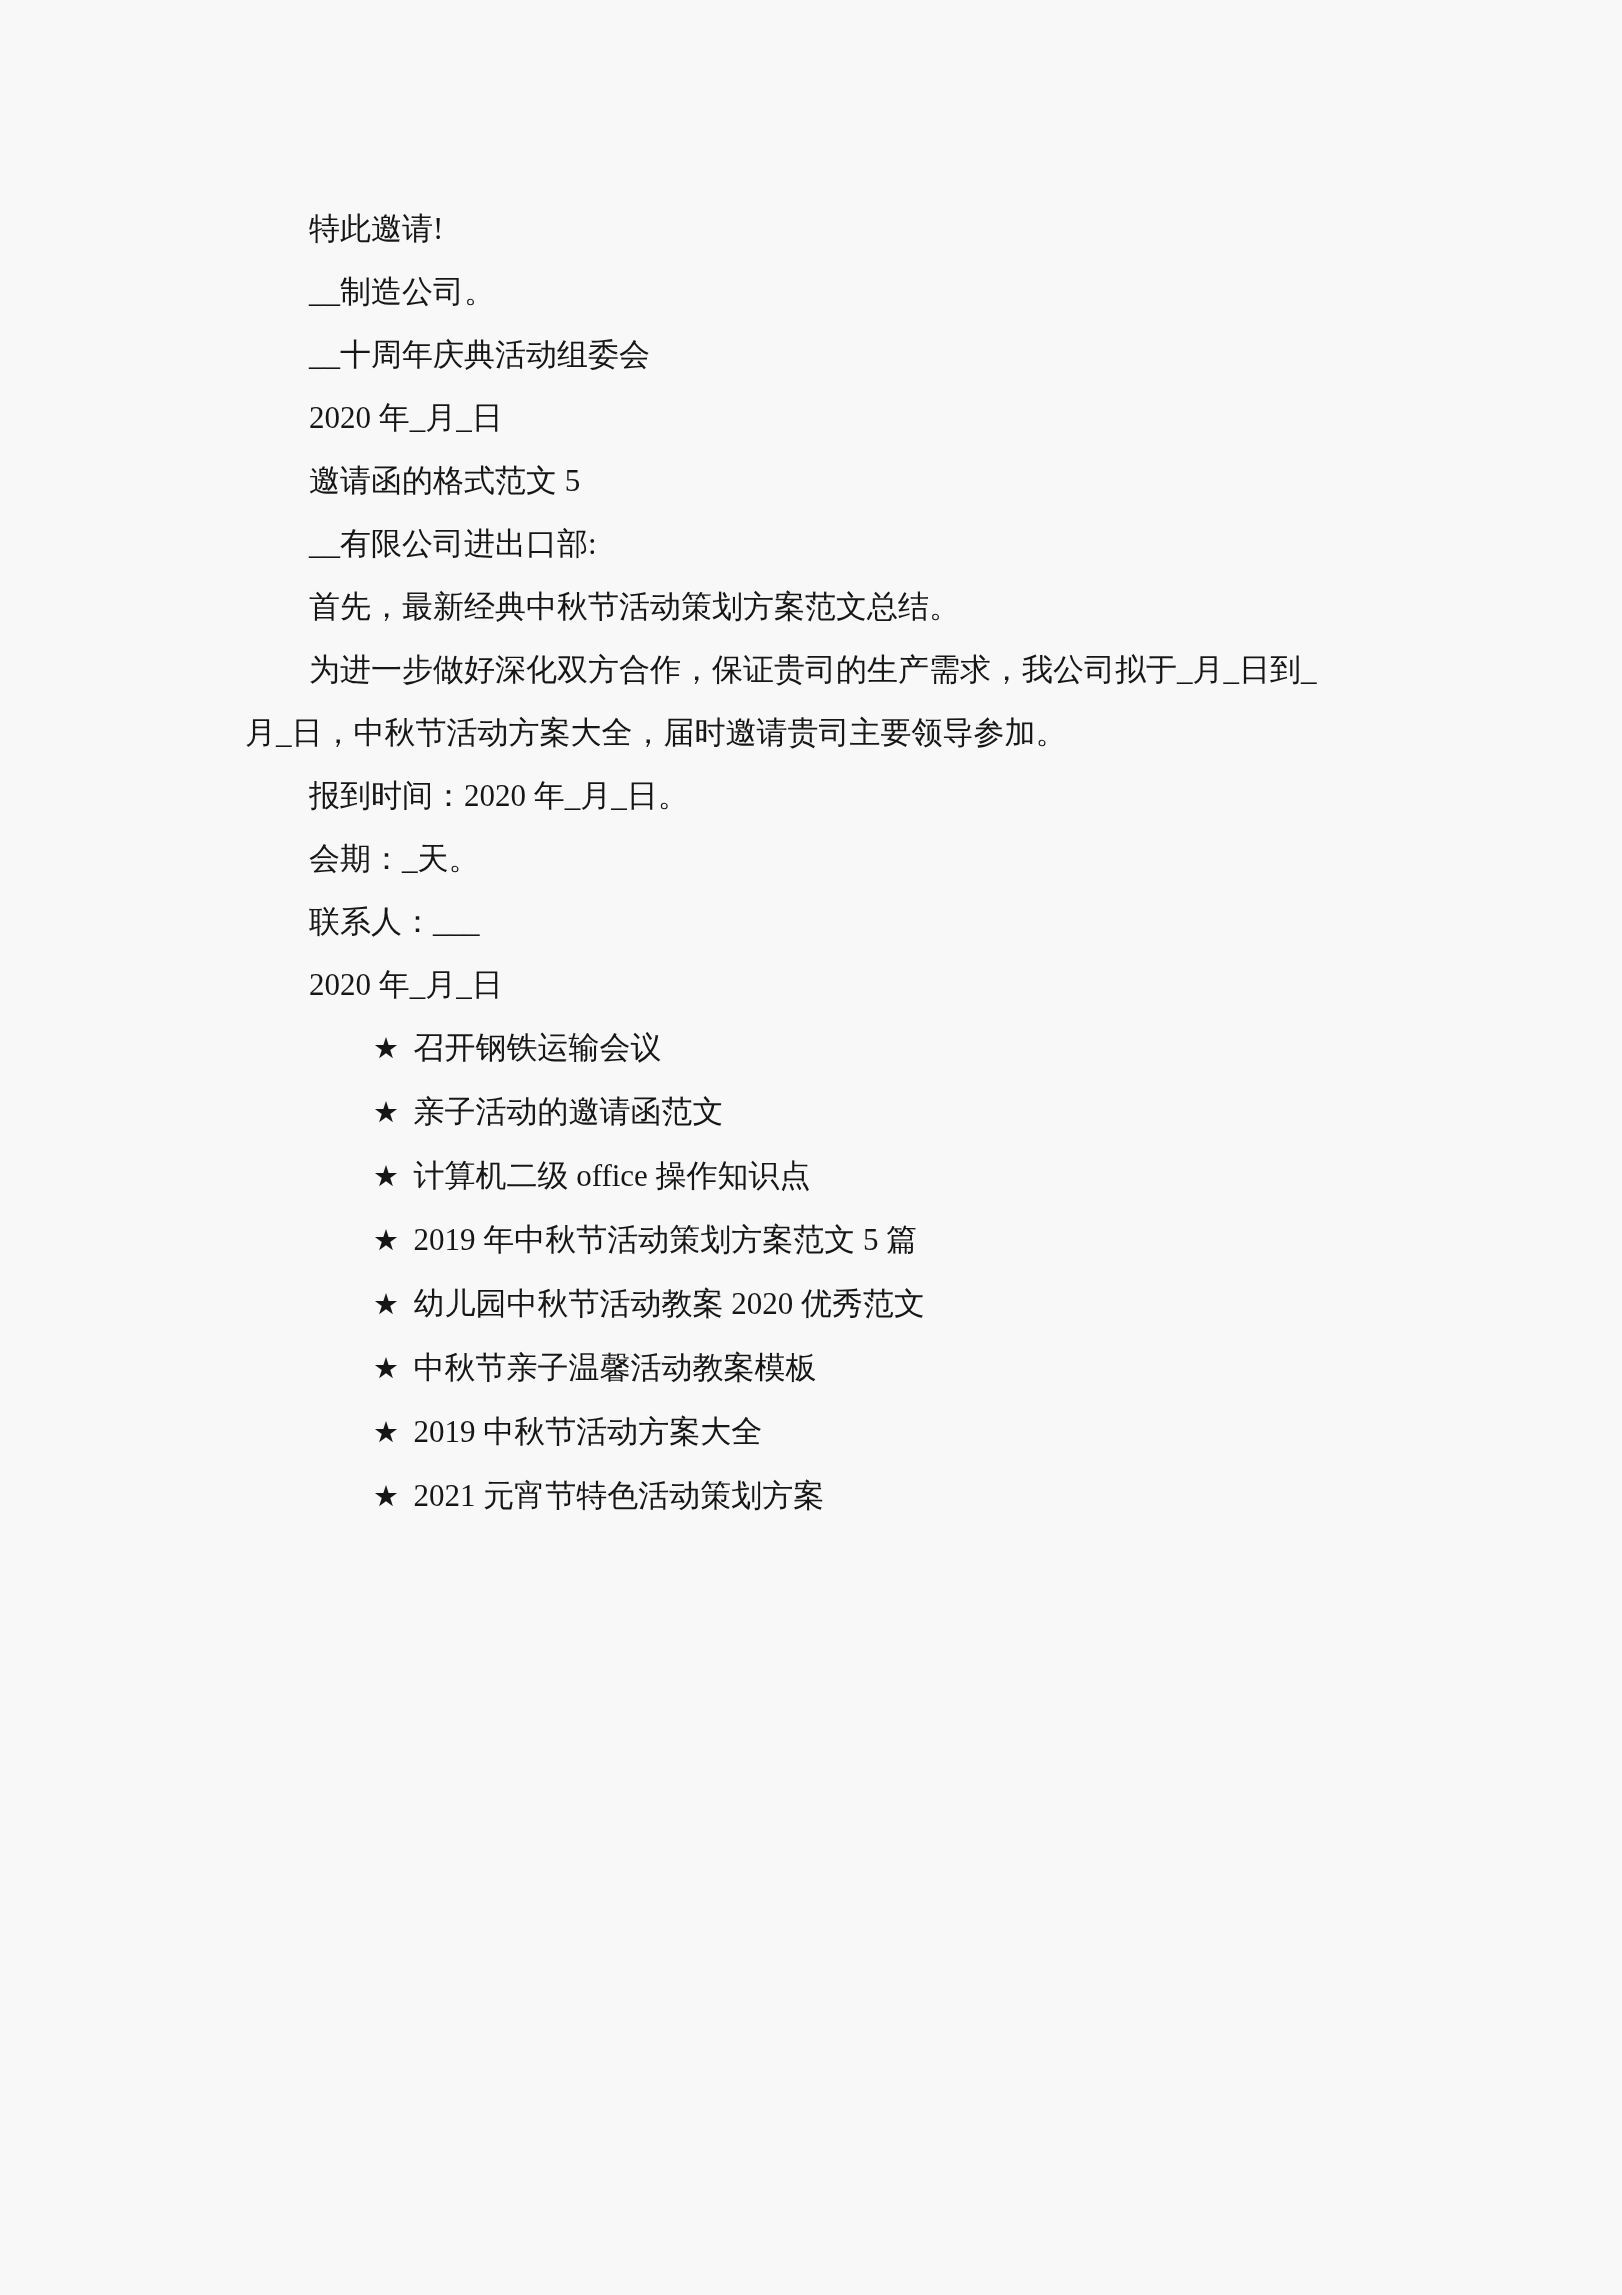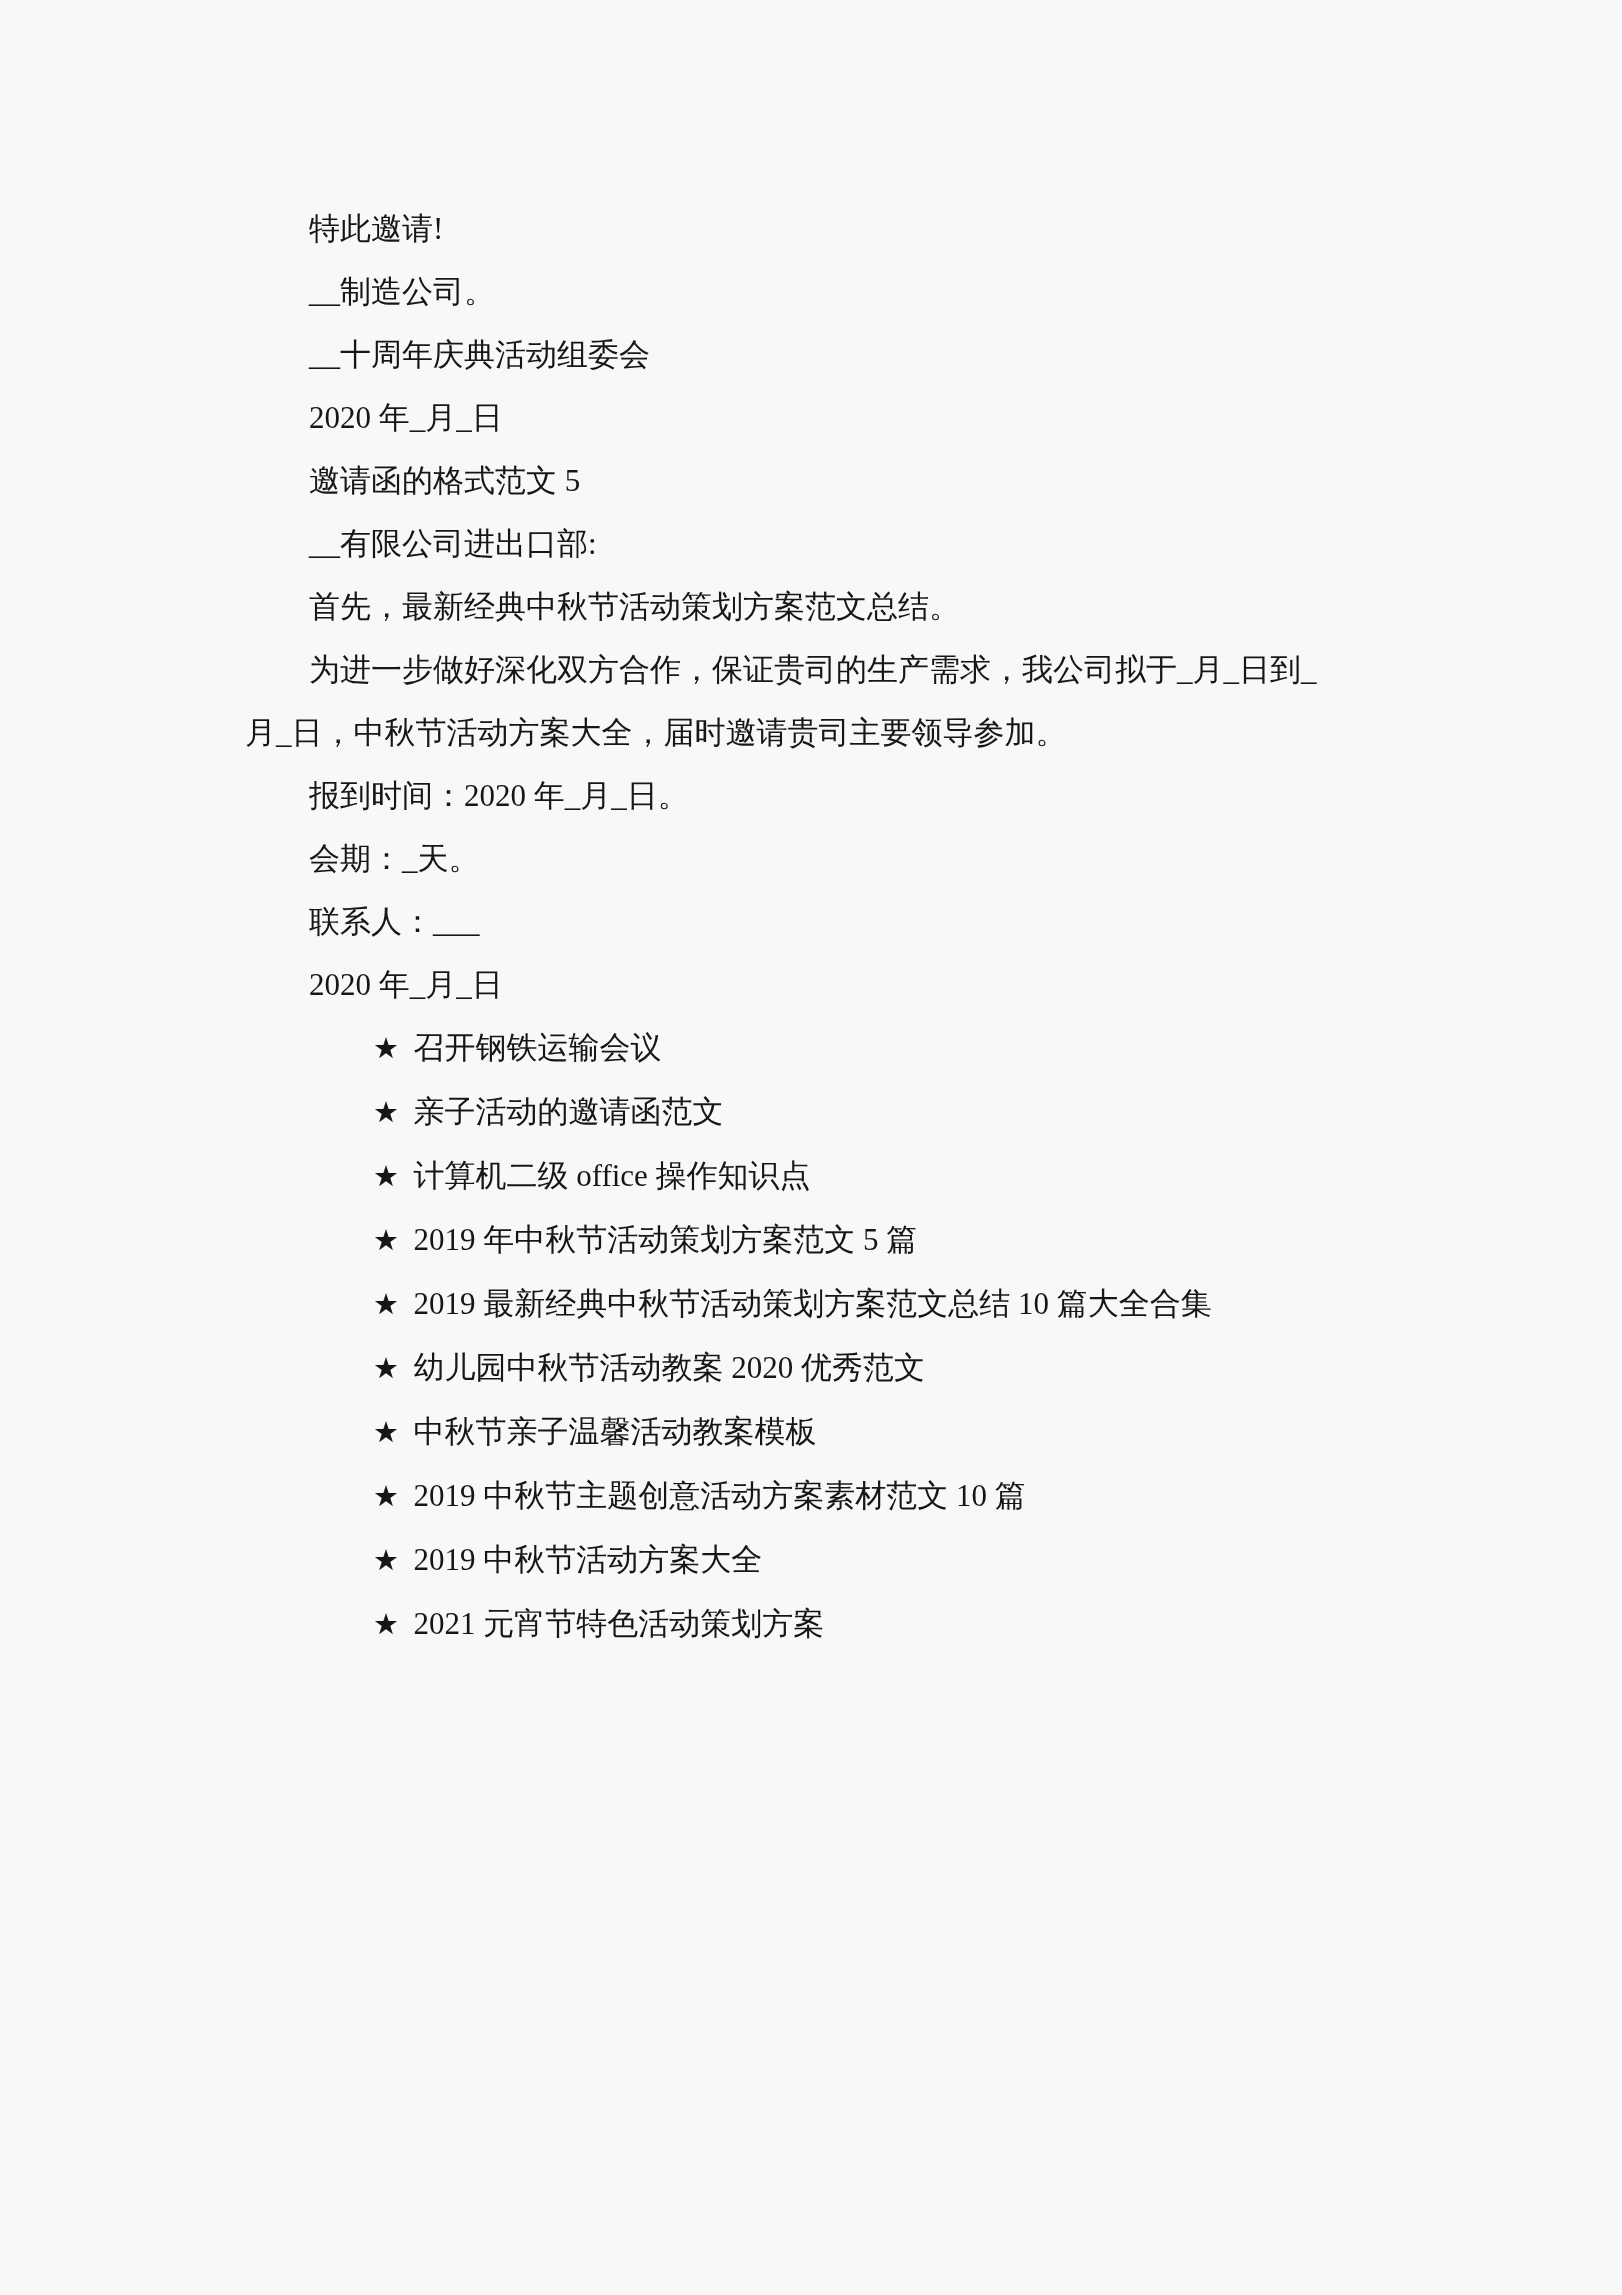--- a/index.html
+++ b/index.html
@@ -58,21 +58,19 @@
       <p class="line indent"><span class="line-text">为进一步做好深化双方合作，保证贵司的生产需求，我公司拟于_月_日到_</span></p>
       <p class="line"><span class="line-text">月_日，中秋节活动方案大全，届时邀请贵司主要领导参加。</span></p>
       <p class="line indent"><span class="line-text">报到时间：2020 年_月_日。</span></p>
       <p class="line indent"><span class="line-text">会期：_天。</span></p>
       <p class="line indent"><span class="line-text">联系人：___</span></p>
       <p class="line indent"><span class="line-text">2020 年_月_日</span></p>
       <p class="line indent"><span class="star">★</span><span class="line-text">召开钢铁运输会议</span></p>
       <p class="line indent"><span class="star">★</span><span class="line-text">亲子活动的邀请函范文</span></p>
       <p class="line indent"><span class="star">★</span><span class="line-text">计算机二级 office 操作知识点</span></p>
       <p class="line indent"><span class="star">★</span><span class="line-text">2019 年中秋节活动策划方案范文 5 篇</span></p>
-      <p class="line indent"><span class="star">★</span><span class="line-text">2019 最新经典中秋节活动策划方案范文总结 10 篇大全合集</span></p>
       <p class="line indent"><span class="star">★</span><span class="line-text">幼儿园中秋节活动教案 2020 优秀范文</span></p>
       <p class="line indent"><span class="star">★</span><span class="line-text">中秋节亲子温馨活动教案模板</span></p>
-      <p class="line indent"><span class="star">★</span><span class="line-text">2019 中秋节主题创意活动方案素材范文 10 篇</span></p>
       <p class="line indent"><span class="star">★</span><span class="line-text">2019 中秋节活动方案大全</span></p>
       <p class="line indent"><span class="star">★</span><span class="line-text">2021 元宵节特色活动策划方案</span></p>
     </div>
 </div>
 
 
 </body></html>

